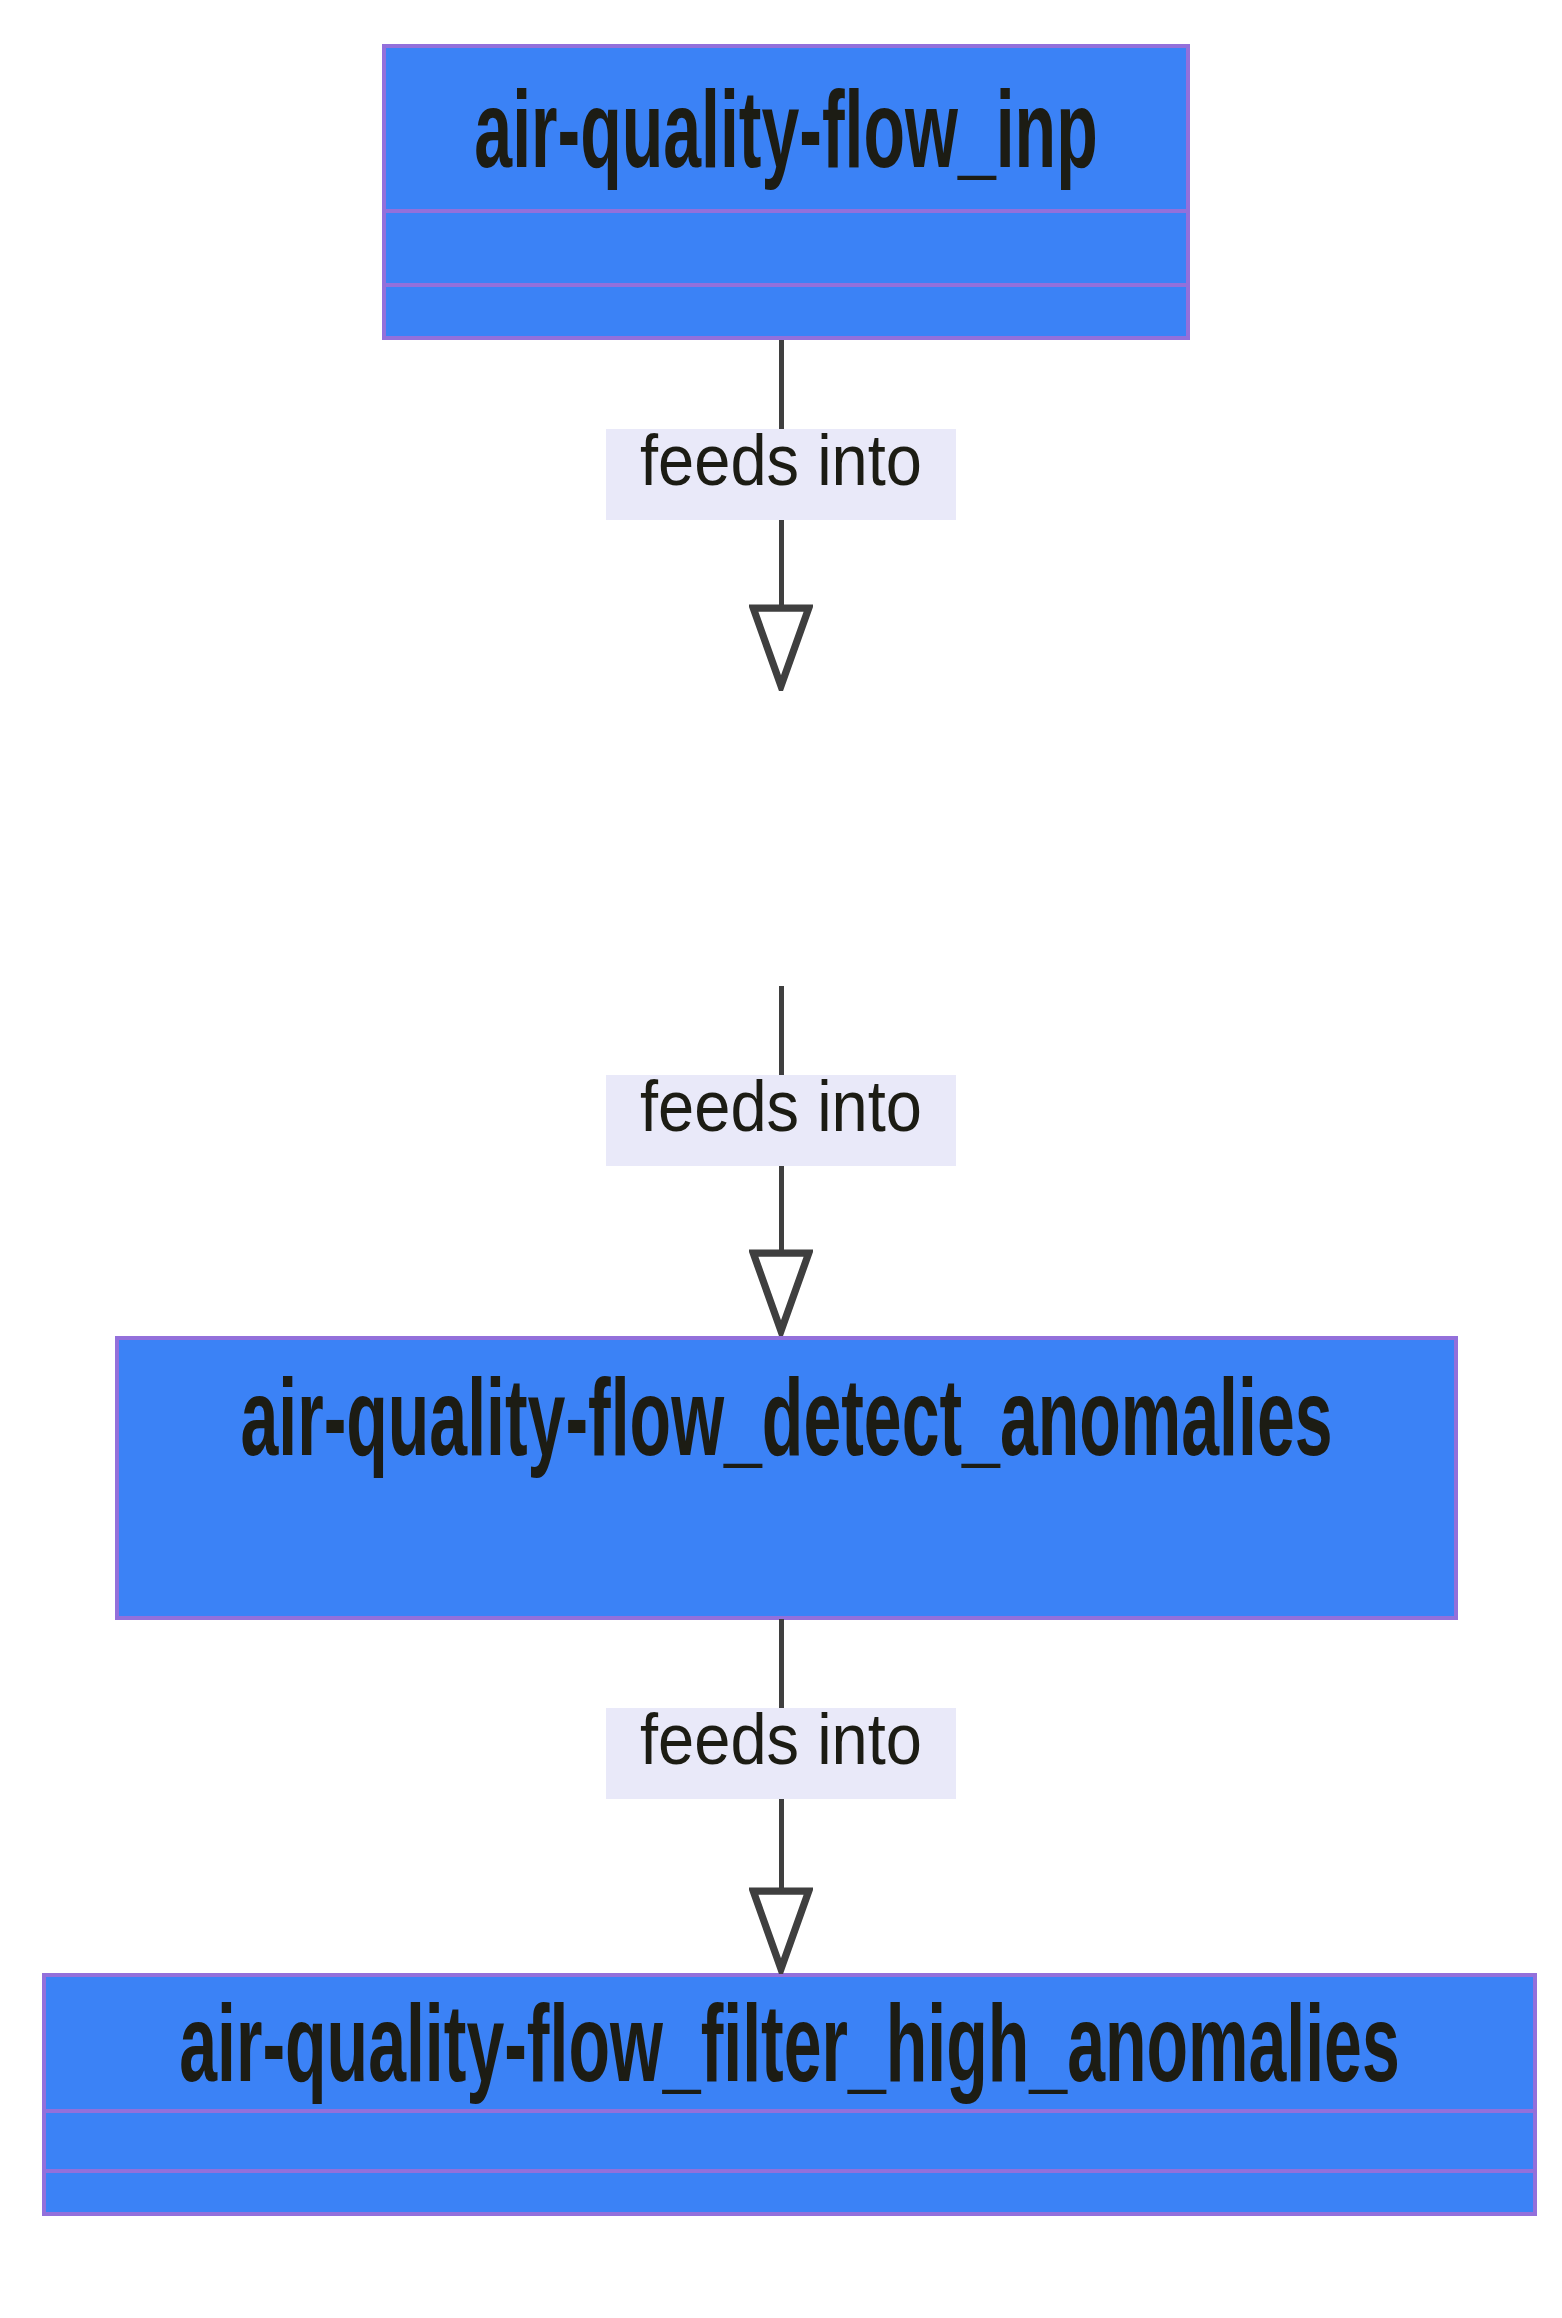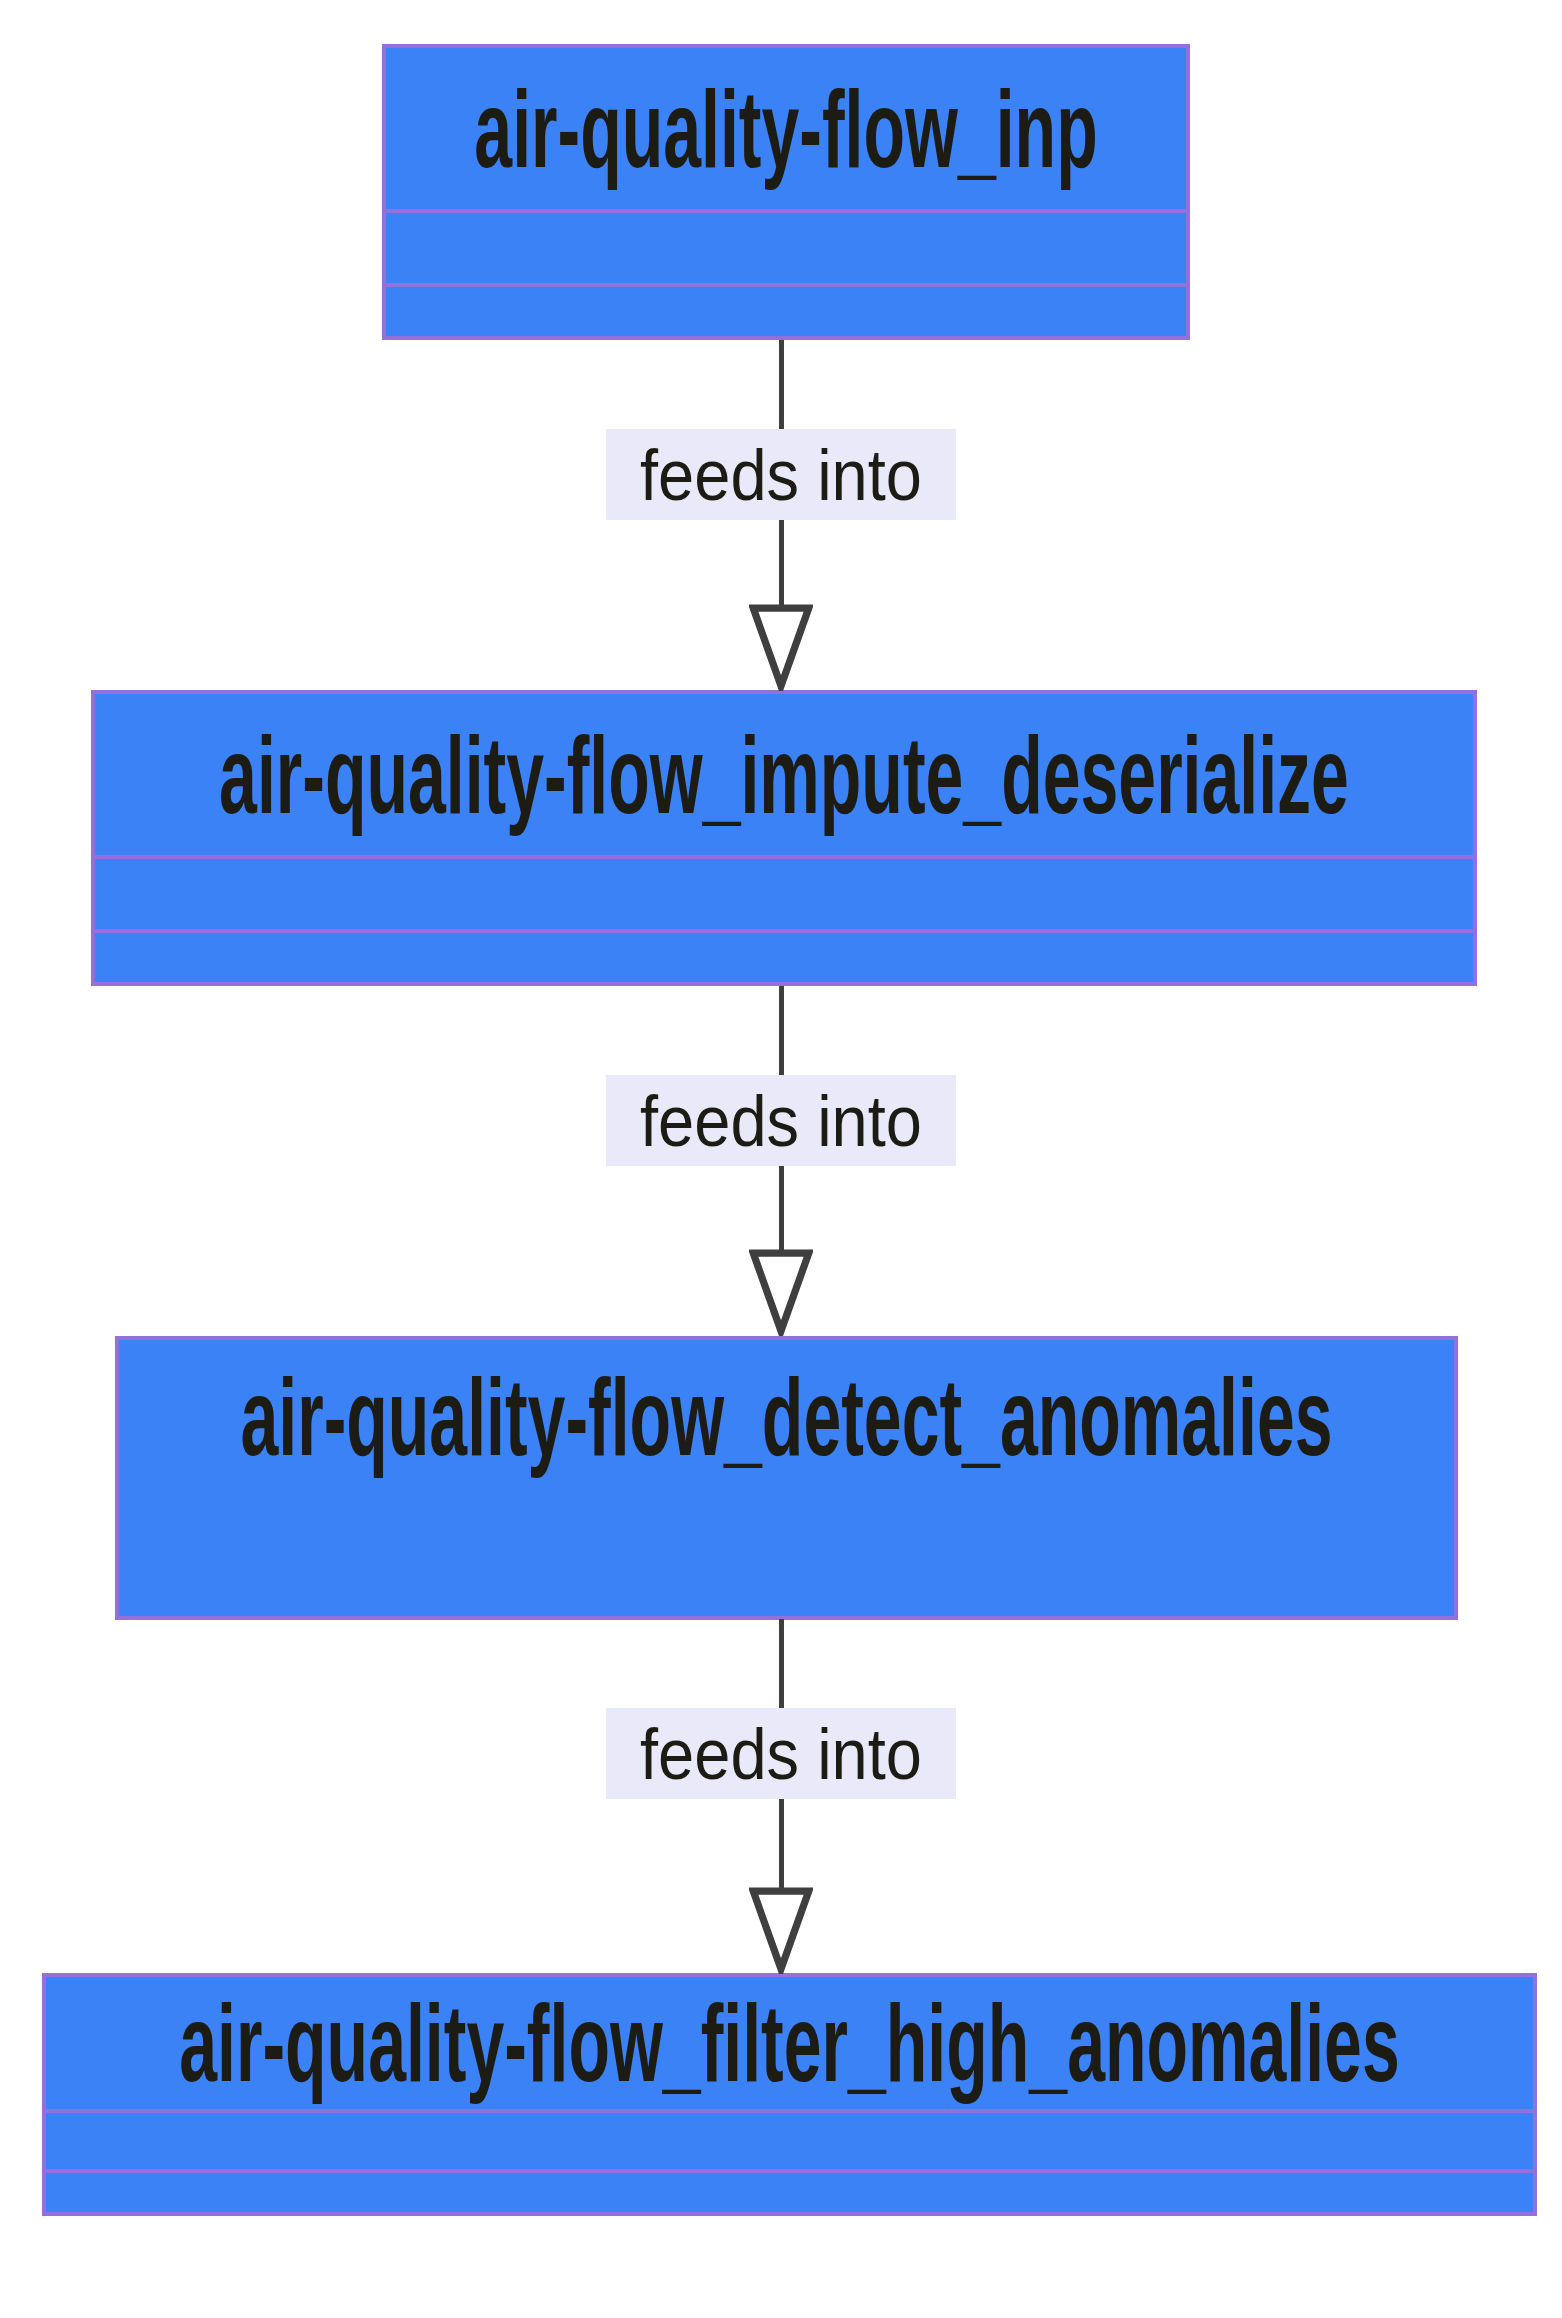--- a/index.html
+++ b/index.html
@@ -57,21 +57,20 @@
     position: absolute;
     width: 4.8px;
     background: #3F3F3F;
   }
   .edge-label {
     position: absolute;
     width: 350px;
     height: 91px;
     background: #E9E9F9;
     display: flex;
-    align-items: center;
     justify-content: center;
     z-index: 2;
   }
   .edge-label span {
     font-size: 65px;
     line-height: 1;
     color: #1C1C14;
     white-space: nowrap;
     display: inline-block;
     transform: scaleY(1.12);
@@ -98,27 +97,20 @@
   </div>
 
   <div class="edge-line" style="left:779px; top:340px; height:273px;"></div>
   <div class="edge-label" style="left:606px; top:429px;">
     <span>feeds into</span>
   </div>
   <svg class="arrowhead" style="left:749px; top:603px;" viewBox="0 0 106 145">
     <polygon points="7,8 99,8 53,137" fill="#FFFFFF" stroke="#3F3F3F" stroke-width="12" stroke-linejoin="miter"></polygon>
   </svg>
 
-  <div class="node" style="left:91px; top:690px; width:1386px; height:296px;">
-    <div class="cmp cmp-title">
-      <span class="title-text">air-quality-flow_impute_deserialize</span>
-    </div>
-    <div class="cmp cmp-attrs"></div>
-    <div class="cmp cmp-methods"></div>
-  </div>
 
   <div class="edge-line" style="left:779px; top:986px; height:272px;"></div>
   <div class="edge-label" style="left:606px; top:1075px;">
     <span>feeds into</span>
   </div>
   <svg class="arrowhead" style="left:749px; top:1248px;" viewBox="0 0 106 145">
     <polygon points="7,8 99,8 53,137" fill="#FFFFFF" stroke="#3F3F3F" stroke-width="12" stroke-linejoin="miter"></polygon>
   </svg>
 
   <div class="node" style="left:115px; top:1336px; width:1343px; height:284px;align-items:center;">

